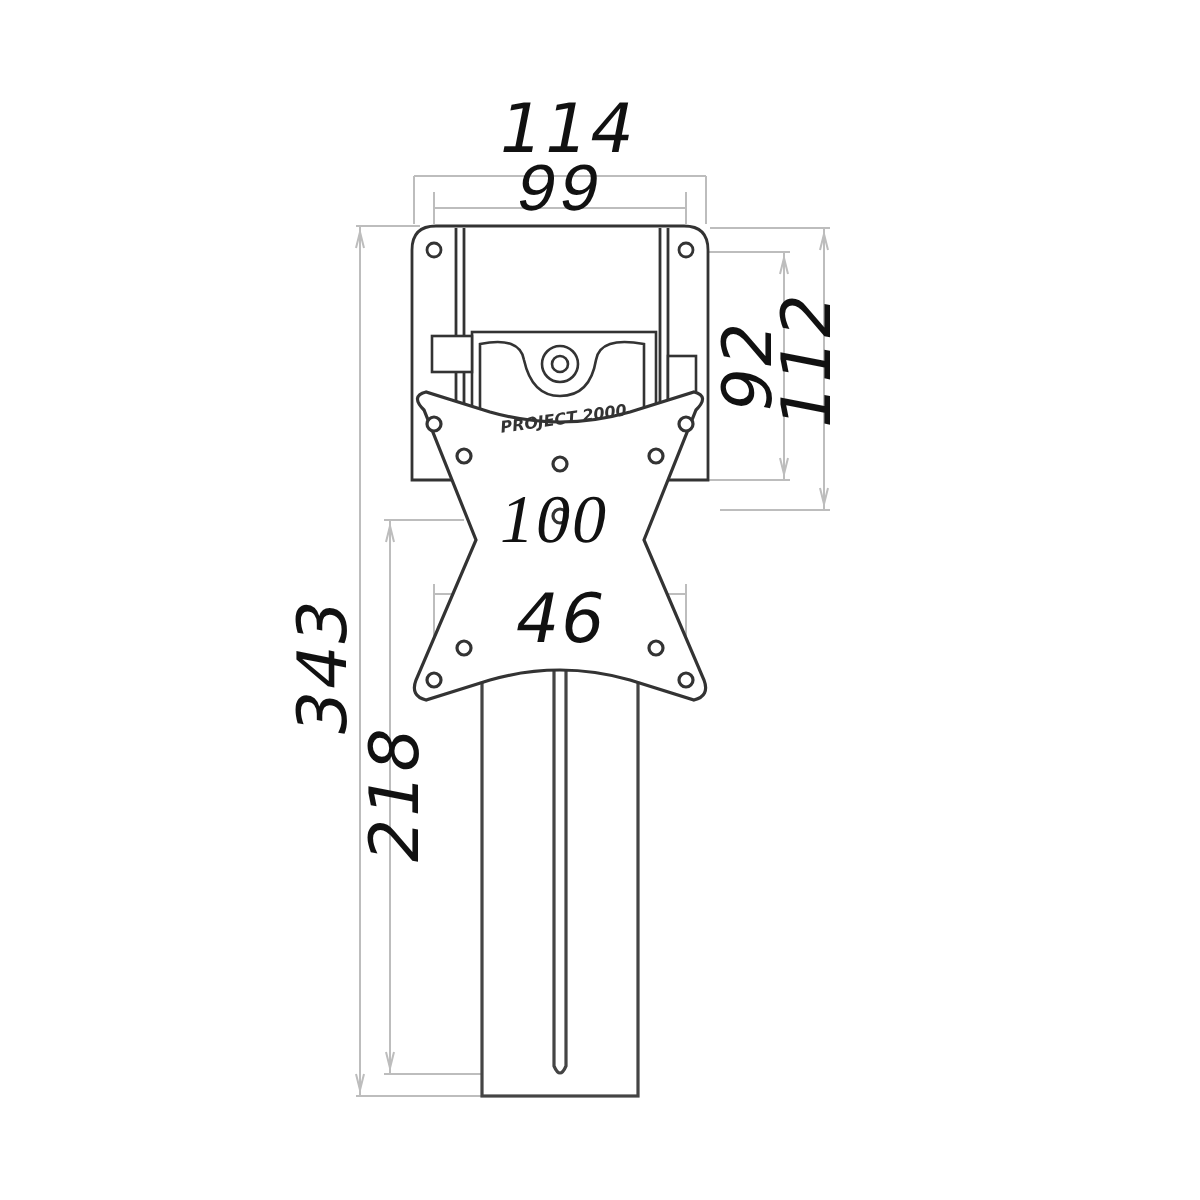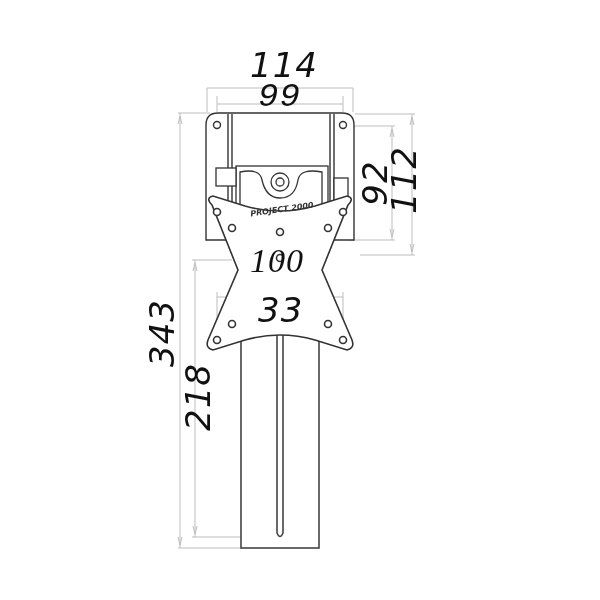--- a/index.html
+++ b/index.html
@@ -95,16 +95,16 @@
 
 <div class="brand" style="left:250px; top:205px;">PROJECT 2000</div>
 
 <div class="dim-text" style="left:250px; top:48px;">114</div>
 <div class="dim-text" style="left:258px; top:80px;font-family:Liberation Mono, monospace;">99</div>
 
 <div class="dim-text rot" style="left:352px; top:166px;">92</div>
 <div class="dim-text rot" style="left:370px; top:163px;">112</div>
 
 <div class="dim-text" style="left:250px; top:244px;font-family:Liberation Serif, serif;">100</div>
-<div class="dim-text" style="left:258px; top:293px;">33</div>
+<div class="dim-text" style="left:258px; top:293px;">46</div>
 
 <div class="dim-text rot" style="left:128px; top:316px;">343</div>
 <div class="dim-text rot" style="left:164px; top:380px;">218</div>
 
 </body></html>

